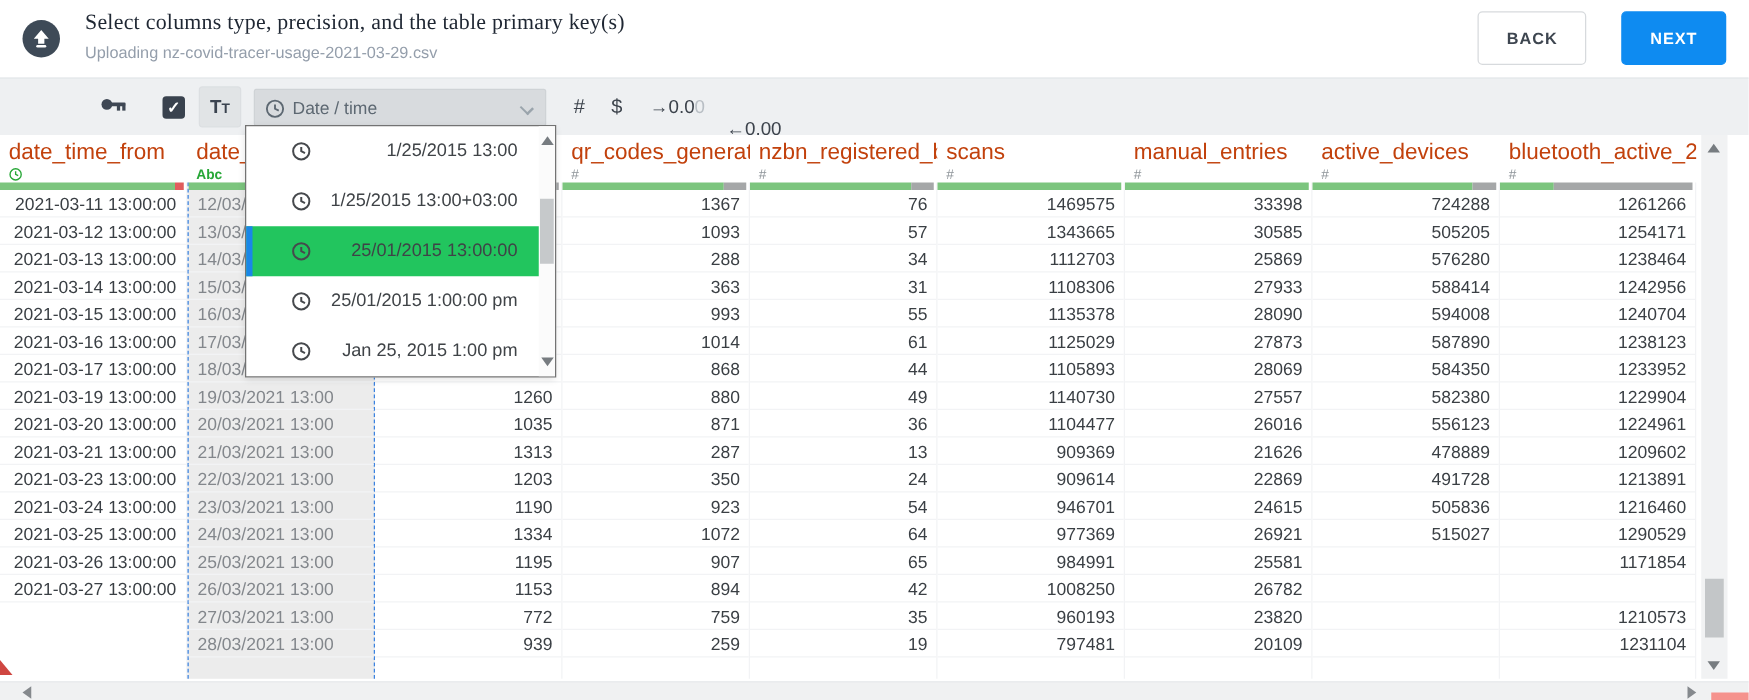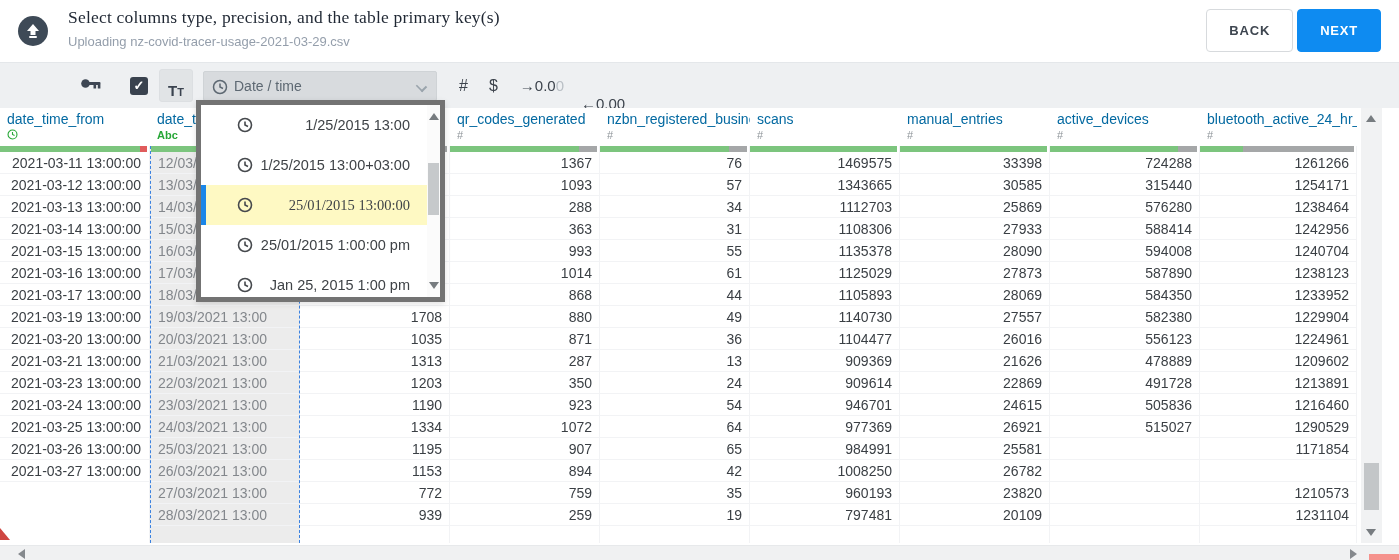--- a/index.html
+++ b/index.html
@@ -6,75 +6,75 @@
   html,body { width:1399px; height:560px; overflow:hidden; background:#fff;
               font-family:"Liberation Sans", sans-serif; }
   .app { position:relative; width:1399px; height:560px; background:#fff; }
 
   
   .hdr { position:absolute; left:0; top:0; width:100%; height:62px; background:#fff; }
   .upload-badge { position:absolute; left:18px; top:16px; width:30px; height:30px;
                   border-radius:50%; background:#3e4a57; display:flex; align-items:center; justify-content:center; }
   .hdr-title { position:absolute; left:68px; top:7px; font-size:17.5px; color:#1f2733; letter-spacing:.2px;font-family:Liberation Serif, serif; }
   .hdr-sub   { position:absolute; left:68px; top:34px; font-size:13px; color:#949eab; }
-  .hdr-actions { position:absolute; right:18px; top:9px; display:flex; gap:4px; }
+  .hdr-actions { position:absolute; right:18px; top:9px; display:flex; gap:28px; }
   .btn { height:43px; padding:0 22px; font-size:13px; font-weight:bold; letter-spacing:.8px;
          border-radius:4px; cursor:pointer; font-family:"Liberation Sans",sans-serif; }
   .btn.back { background:#fff; border:1px solid #d7dadd; color:#3e4650; }
   .btn.next { background:#0e8bf1; border:1px solid #0e8bf1; color:#ffffff; }
 
   
   .toolbar { position:absolute; left:0; top:62px; width:100%; height:46px; background:#eef0f2;
              border-top:1px solid #e4e7ea; display:flex; align-items:center; }
   .tb-key { margin-left:80px; }
   .tb-check { margin-left:27px; width:18px; height:18px; background:#39424e; border-radius:3px;
               color:#fff; font-size:13px; line-height:18px; text-align:center; font-weight:bold; }
   .tb-tt { margin-left:11px; width:34px; height:33px; background:#e1e4e6; border:1px solid #dcdfe2;
-           border-radius:3px; color:#3a434f; text-align:center; line-height:41px; font-weight:bold; }
+           border-radius:3px; color:#3a434f; text-align:center; line-height:31px; font-weight:bold; }
   .tb-tt .big { font-size:15px; } .tb-tt .small { font-size:11px; }
   .tb-select { margin-left:10px; width:234px; height:30px; background:#d8dbde; border:1px solid #cfd3d6;
                border-radius:2px; display:flex; align-items:center; color:#5d6872; font-size:14px; position:relative; }
   .tb-select .sel-label { margin-left:30px; }
   .sel-clock { position:absolute; left:8px; top:7px; }
   .sel-chevron { position:absolute; right:10px; top:10px; width:9px; height:9px;
                  border-right:2px solid #9aa4ac; border-bottom:2px solid #9aa4ac; transform:rotate(45deg) scale(1,.8); }
   .tb-glyph { color:#3c434c; font-size:16px; font-weight:500; }
   .tb-hash { margin-left:22px; } .tb-dollar { margin-left:21px; }
   .tb-prec { margin-left:22px; font-size:15px; color:#3c434c; }
   .tb-prec .faint { color:#b9bfc5; }
   .tb-prec + .tb-prec { margin-left:17px;margin-top:36px; }
 
   
   .table-region { position:absolute; left:0; top:108px; width:1357px; height:435px; background:#fff; }
   .cols { display:flex; height:100%; }
   .col { width:150px; height:100%; flex:0 0 auto; }
   .col:last-child { width:157px; }
   .col-head { height:38px; padding:3px 0 0 7px; overflow:hidden; white-space:nowrap; background:#fff; }
-  .col-name { font-size:14px; color:#0369a1; }
+  .col-name { font-size:18px; color:#c2410c; }
   .col-type { font-size:11px; margin-top:2px; color:#8f959a; height:13px; }
   .col-type.green { color:#27a737; font-weight:bold; }
   .col-body { height:397px; position:relative; border-right:1px solid #f2f3f5; }
   .col.sel .col-body { background:#ececec; border-left:1px dashed #3b82e0; border-right:1px dashed #3b82e0; }
   .bar { height:6px; display:flex; width:calc(100% - 2px); }
   .bar .seg { height:6px; }
   .cell { height:22px; line-height:22px; font-size:14px; color:#3a3f44; border-bottom:1px solid #f2f3f5;
           overflow:hidden; white-space:nowrap; }
   .cell.num { text-align:right; padding-right:7px; }
   .col:first-child .cell.num { padding-right:8px; }
   .cell.txt { text-align:left; padding-left:7px; color:#83878c; }
   .err-tri { position:absolute; left:0; top:420px; width:11px; height:13px; }
   .err-tri svg { display:block; }
 
   
   .dropdown { position:absolute; left:196px; top:100px; width:249px; height:202px; background:#fff;
-              border:5px solid #737373; box-shadow:0 2px 6px rgba(0,0,0,.12); z-index:30; }
+              border:1px solid #737373; box-shadow:0 2px 6px rgba(0,0,0,.12); z-index:30; }
   .dd-item { position:relative; height:40px; display:flex; align-items:center; }
   .dd-item .dd-label { position:absolute; right:30px; font-size:14.5px; color:#3f4347; }
   .dd-item .dd-clock { position:absolute; left:36px; top:12px; }
-  .dd-item.sel { background:#fef9c3;font-family:Liberation Serif, serif; }
+  .dd-item.sel { background:#22c55e; }
   .dd-item.sel::before { content:""; position:absolute; left:0; top:0; width:5px; height:100%; background:#1a86e8; }
   .dd-scroll { position:absolute; right:0; top:0; width:13px; height:100%; background:#fbfbfb; }
   .dd-thumb { position:absolute; right:1px; top:58px; width:11px; height:52px; background:#c6c9cb; }
   .arrow-up, .arrow-dn { position:absolute; left:2px; width:0; height:0; }
   .arrow-up { top:8px; border-left:5px solid transparent; border-right:5px solid transparent; border-bottom:7px solid #777c80; }
   .arrow-dn { bottom:8px; border-left:5px solid transparent; border-right:5px solid transparent; border-top:7px solid #777c80; }
 
   
   .vscroll { position:absolute; left:1361px; top:108px; width:21px; height:435px; background:#f1f2f3; }
   .vscroll .arrow-up { left:5px; top:7px; }
@@ -204,21 +204,21 @@
               <span class="seg" style="width: 90%; background: rgb(124, 197, 126);"></span>
               <span class="seg" style="width: 10%; background: rgb(165, 167, 168);"></span>
             </div>
             <div class="cell num"></div>
             <div class="cell num"></div>
             <div class="cell num"></div>
             <div class="cell num"></div>
             <div class="cell num"></div>
             <div class="cell num"></div>
             <div class="cell num"></div>
-            <div class="cell num">1708</div>
+            <div class="cell num">1260</div>
             <div class="cell num">1035</div>
             <div class="cell num">1313</div>
             <div class="cell num">1203</div>
             <div class="cell num">1190</div>
             <div class="cell num">1334</div>
             <div class="cell num">1195</div>
             <div class="cell num">1153</div>
             <div class="cell num">772</div>
             <div class="cell num">939</div>
           </div>
@@ -341,21 +341,21 @@
           <div class="col-head">
             <div class="col-name">active_devices</div>
             <div class="col-type">#</div>
           </div>
           <div class="col-body">
             <div class="bar">
               <span class="seg" style="width: 87%; background: rgb(124, 197, 126);"></span>
               <span class="seg" style="width: 13%; background: rgb(165, 167, 168);"></span>
             </div>
             <div class="cell num">724288</div>
-            <div class="cell num">315440</div>
+            <div class="cell num">505205</div>
             <div class="cell num">576280</div>
             <div class="cell num">588414</div>
             <div class="cell num">594008</div>
             <div class="cell num">587890</div>
             <div class="cell num">584350</div>
             <div class="cell num">582380</div>
             <div class="cell num">556123</div>
             <div class="cell num">478889</div>
             <div class="cell num">491728</div>
             <div class="cell num">505836</div>

